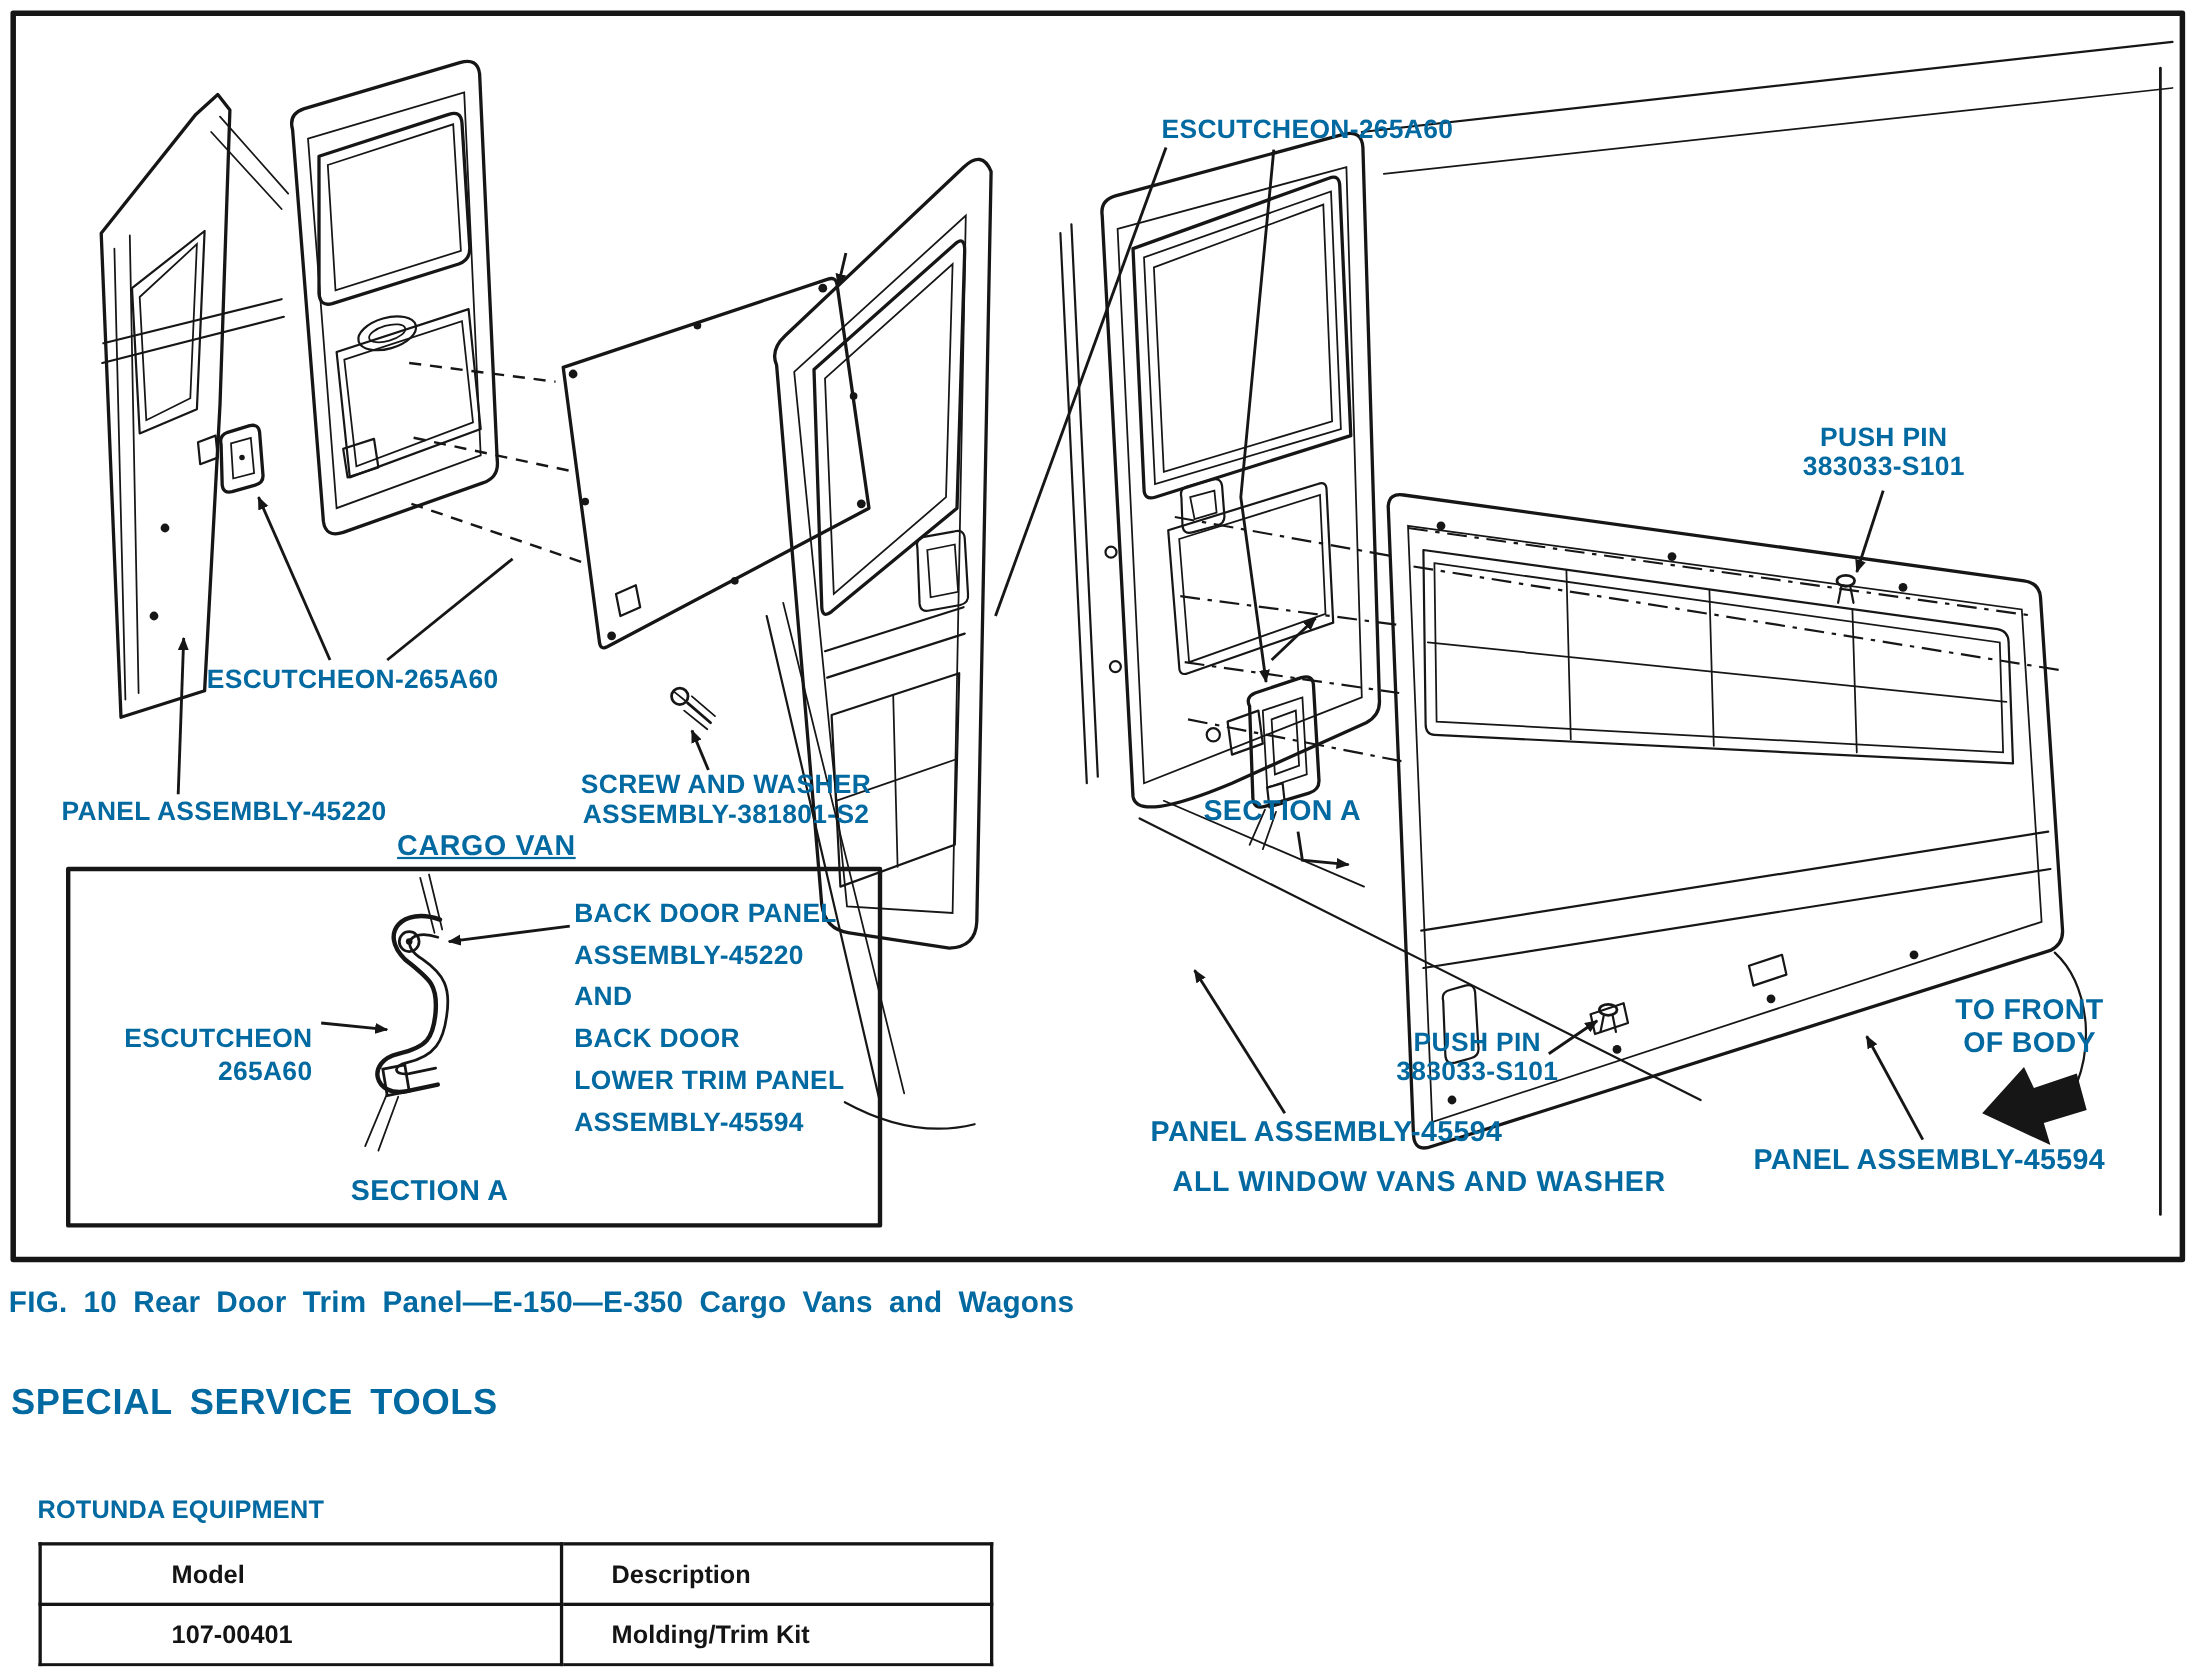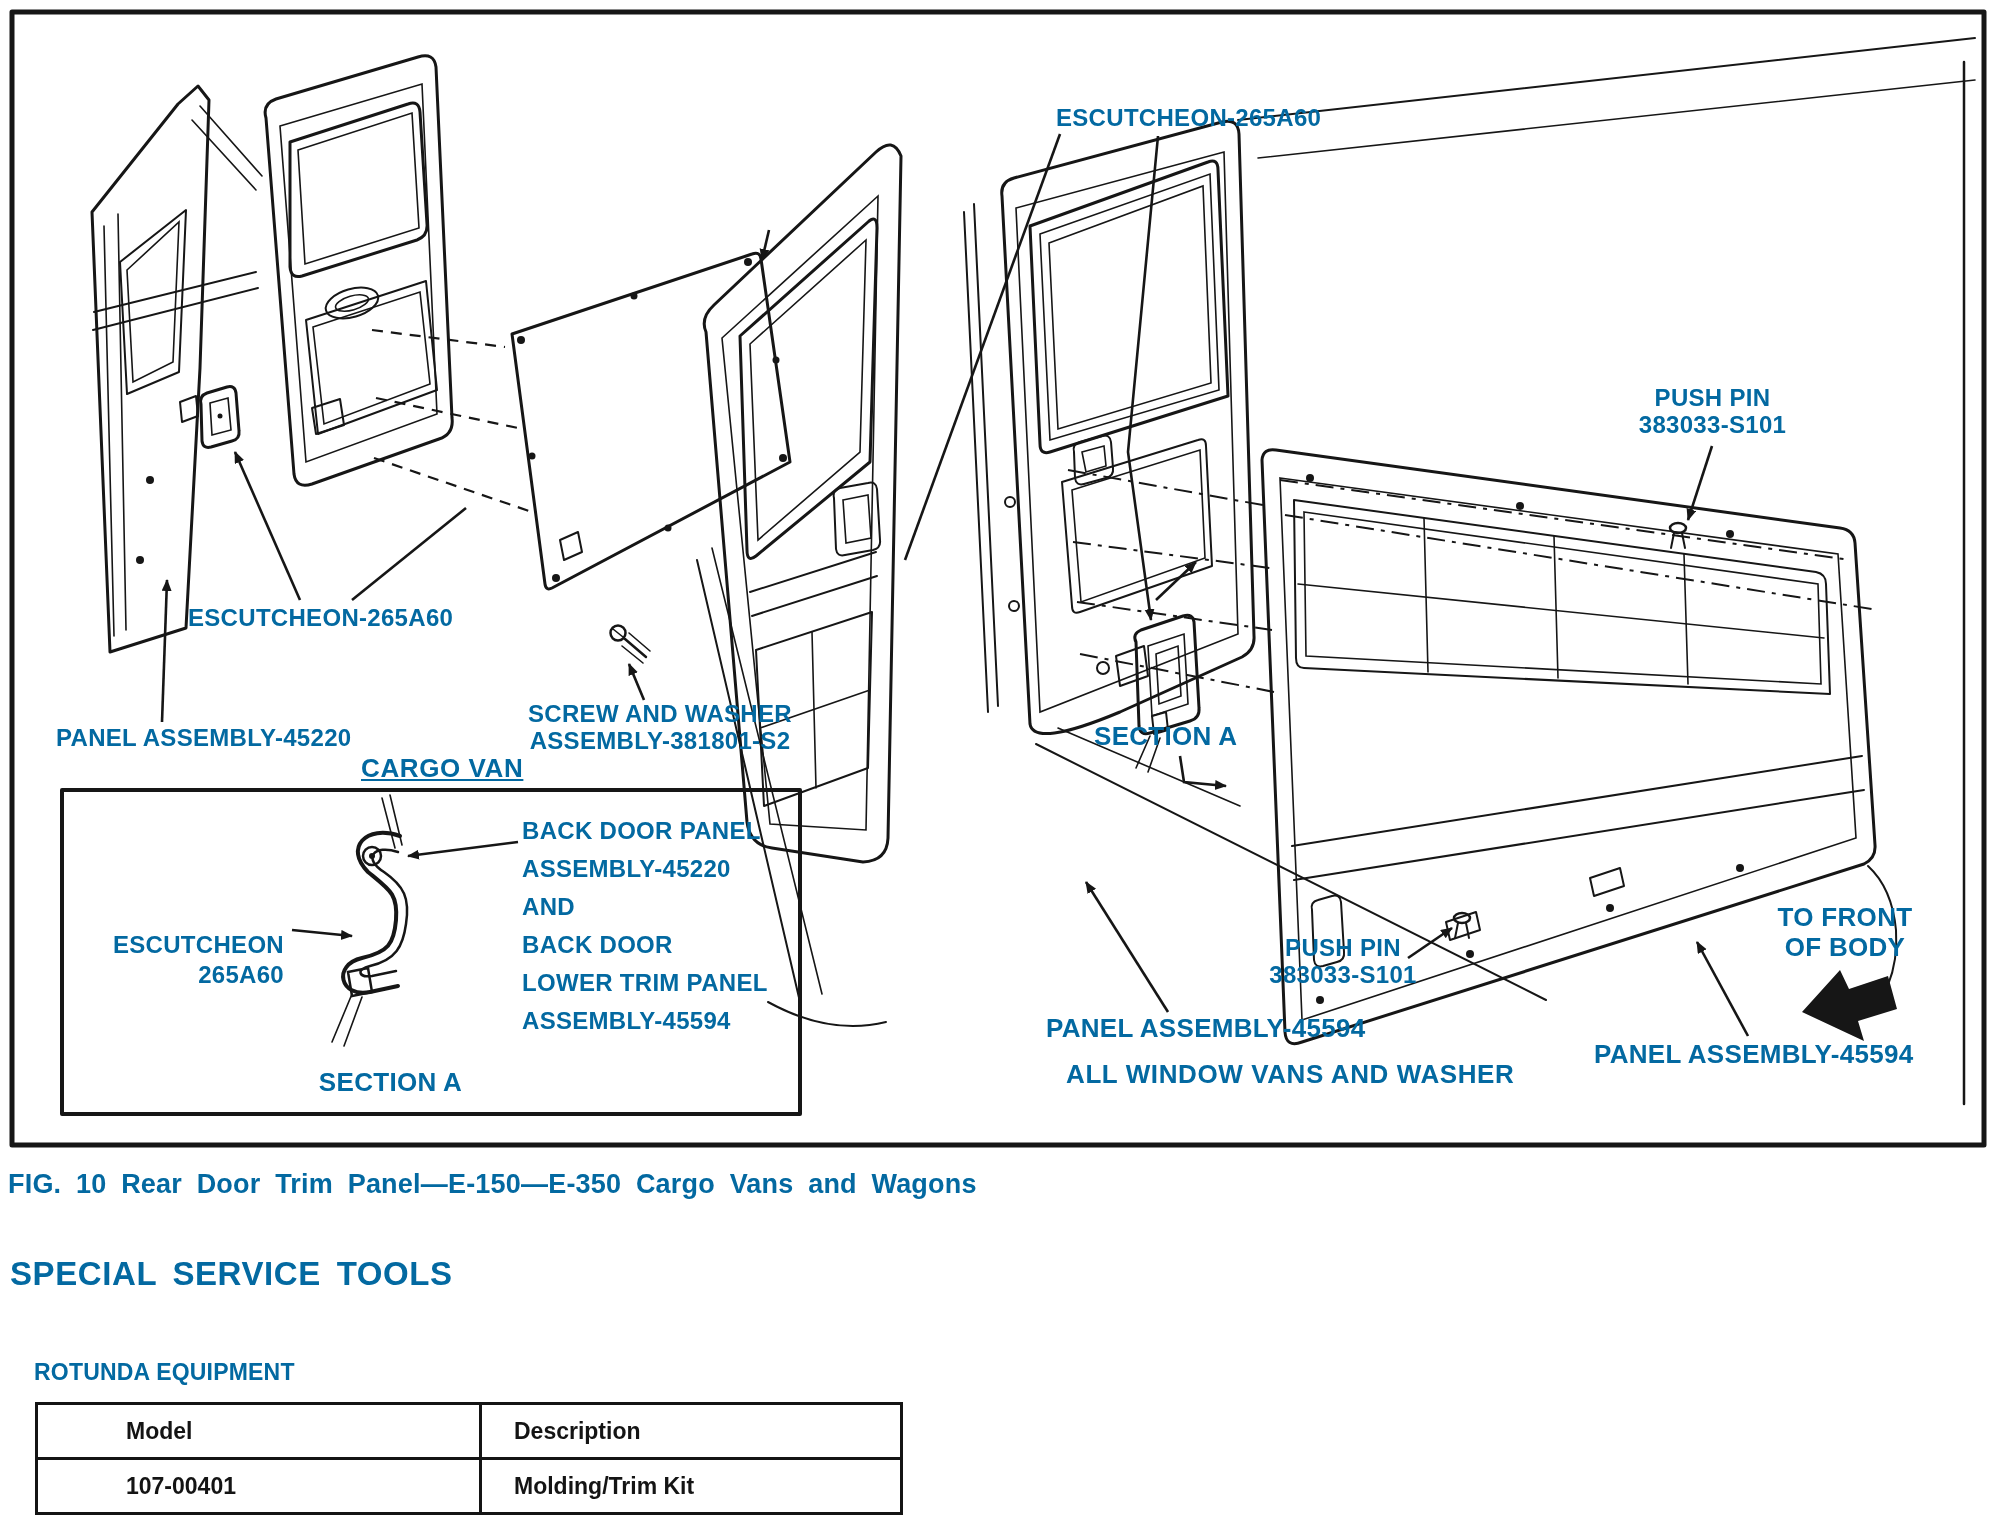--- a/index.html
+++ b/index.html
@@ -13,22 +13,22 @@
   .cap{font-size:27px;word-spacing:7px;letter-spacing:.2px;}
   .tools-h{font-size:33px;letter-spacing:.6px;word-spacing:6px;}
   .rotunda{font-size:23px;letter-spacing:.2px;}
   .big{font-size:26px;}
   .inset-bd{line-height:38px;}
   
   .sstable{position:absolute;left:35px;top:1402px;width:868px;border:3px solid #141414;
            border-collapse:collapse;z-index:2;}
   .sstable td{border:3px solid #141414;font-weight:bold;font-size:23px;color:#141414;
               height:50px;vertical-align:middle;}
-  .sstable td.c1{width:352px;padding-left:88px;}
-  .sstable td.c2{padding-left:32px;}
+  .sstable td.c1{width:352px;padding-left:118px;}
+  .sstable td.c2{padding-left:44px;}
   
   .s3{stroke:#161616;stroke-width:3;fill:none;stroke-linecap:round;stroke-linejoin:round;}
   .s2{stroke:#161616;stroke-width:2;fill:none;stroke-linecap:round;stroke-linejoin:round;}
   .s15{stroke:#161616;stroke-width:1.6;fill:none;stroke-linecap:round;}
   .s25{stroke:#161616;stroke-width:2.5;fill:none;stroke-linecap:round;}
   .lead{stroke:#161616;stroke-width:2.6;fill:none;}
   .dash{stroke:#161616;stroke-width:2.2;fill:none;stroke-dasharray:11 8;}
   .dashdot{stroke:#161616;stroke-width:2;fill:none;stroke-dasharray:18 7 4 7;}
   .fillink{fill:#161616;stroke:none;}
   .dot{fill:#161616;stroke:none;}

